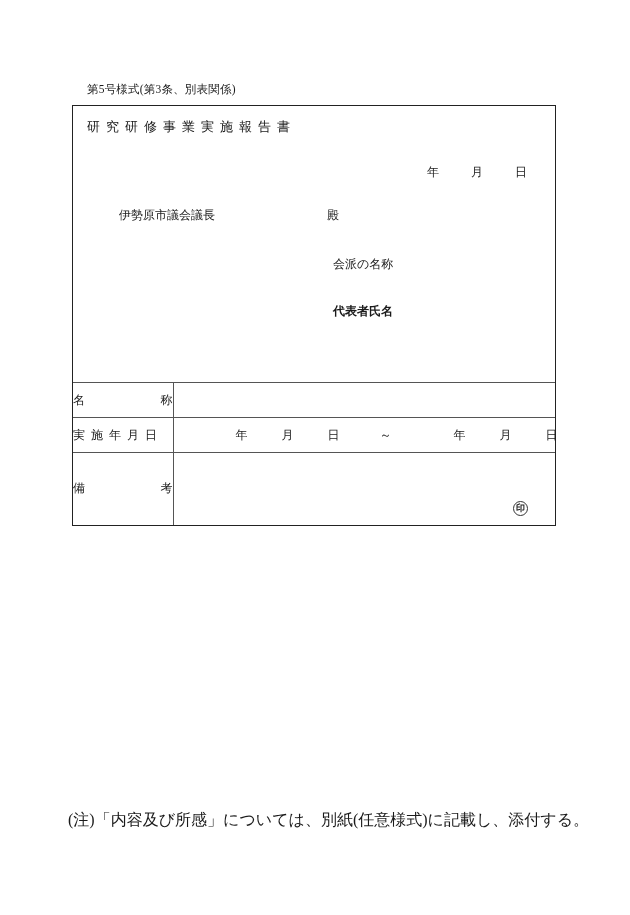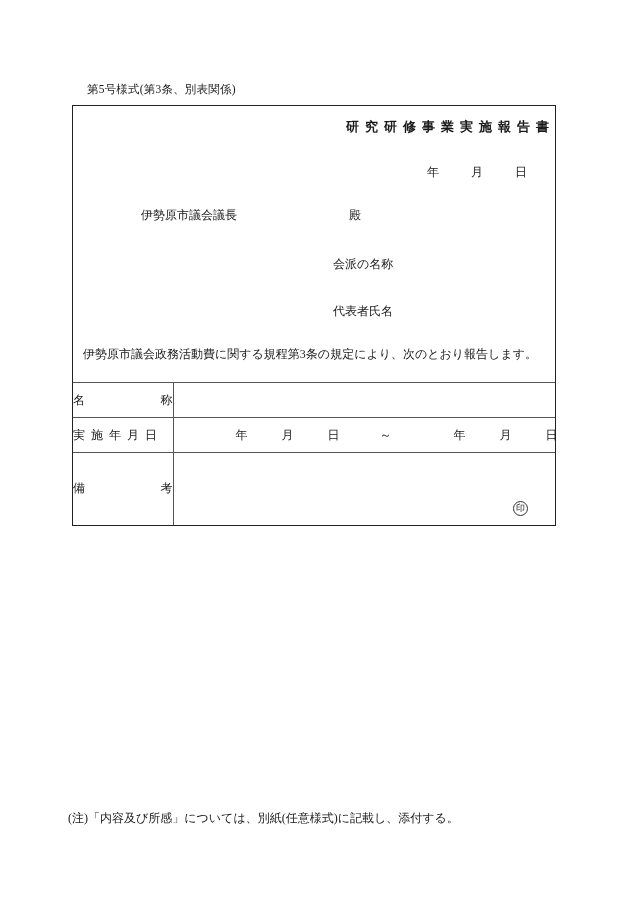--- a/index.html
+++ b/index.html
@@ -49,60 +49,59 @@
     position: relative;
     height: 276px;
     box-sizing: border-box;
   }
 
   .doc-title {
     position: absolute;
     left: 8px;
     right: 0;
     top: 12px;
-    text-align: right;
+    text-align: left;
     font-size: 13px;
     letter-spacing: 6px;
     text-indent: 6px;
-    font-weight: bold;
   }
 
   .date-line {
     position: absolute;
     right: 28px;
     top: 58px;
     font-size: 12px;
     white-space: nowrap;
   }
   .date-line .sp { display: inline-block; width: 26px; }
 
   .addressee {
     position: absolute;
     left: 46px;
     top: 101px;
     font-size: 12px;
     white-space: nowrap;
-    margin-left: 22px;
   }
   .addressee .gap { display: inline-block; width: 106px; }
 
   .applicant {
     position: absolute;
     left: 260px;
     top: 150px;
     font-size: 12px;
     white-space: nowrap;
   }
   .applicant-2 {
     position: absolute;
     left: 260px;
     top: 197px;
     width: 200px;
     font-size: 12px;
     white-space: nowrap;
+    font-weight: bold;
   }
   .seal {
     position: absolute;
     left: 180px;
     top: 197px;
     font-size: 13px;
     line-height: 1;
   }
   .seal-mark {
     display: inline-block;
@@ -187,21 +186,21 @@
   .dotline.d3 { top: 98px; }
   .dotline.d4 { top: 131px; }
 
   .note-text { padding-left: 14px; }
 
   
   .footnote {
     position: absolute;
     left: 68px;
     top: 810px;
-    font-size: 12px;
+    font-size: 16px;
     white-space: nowrap;
   }
 </style>
 </head>
 <body>
 
 <div class="page">
 
   <div class="form-number">第5号様式(第3条、別表関係)</div>
 
@@ -227,21 +226,20 @@
 
       <div class="applicant">会派の名称</div>
 
       <div class="applicant-2">
         <span>代表者氏名</span>
         <span class="seal">
           <span class="seal-mark">印</span>
         </span>
       </div>
 
-      <div class="statement">伊勢原市議会政務活動費に関する規程第3条の規定により、次のとおり報告します。</div>
     </div>
 
     <table class="form-table">
       <tbody>
         <tr class="row-name">
           <td class="lbl-cell">
             <span class="lbl">
               <span>名</span>
               <span>称</span>
             </span>

